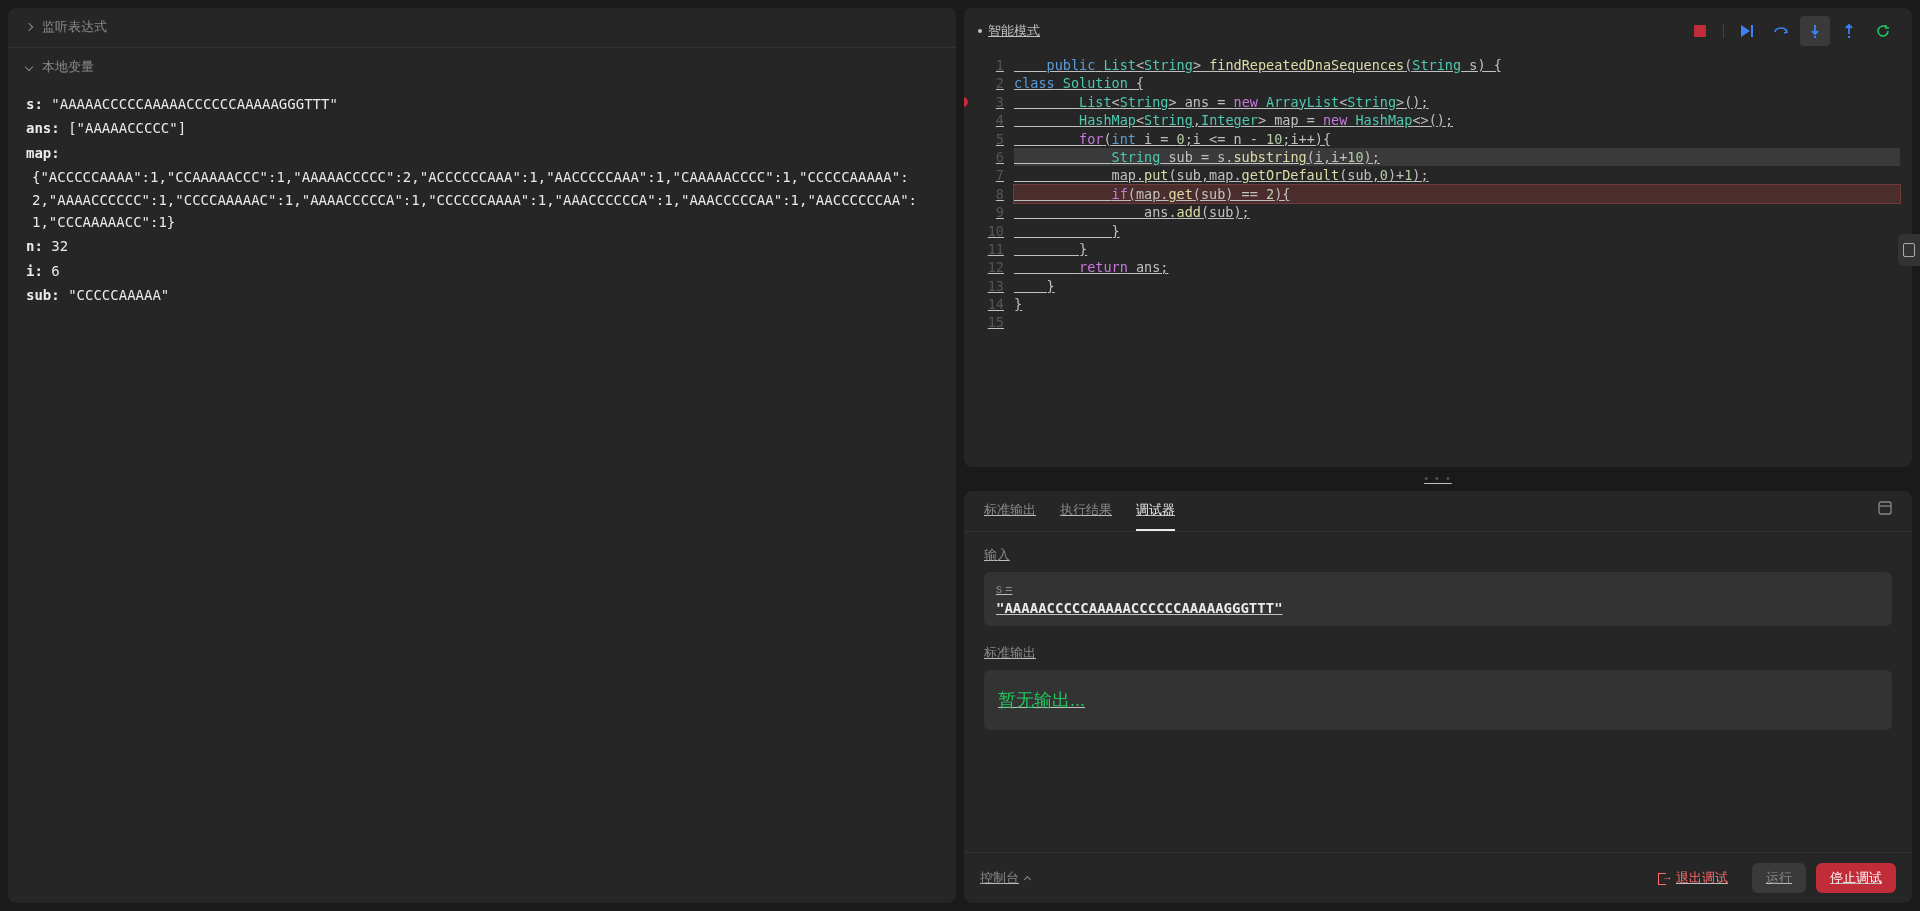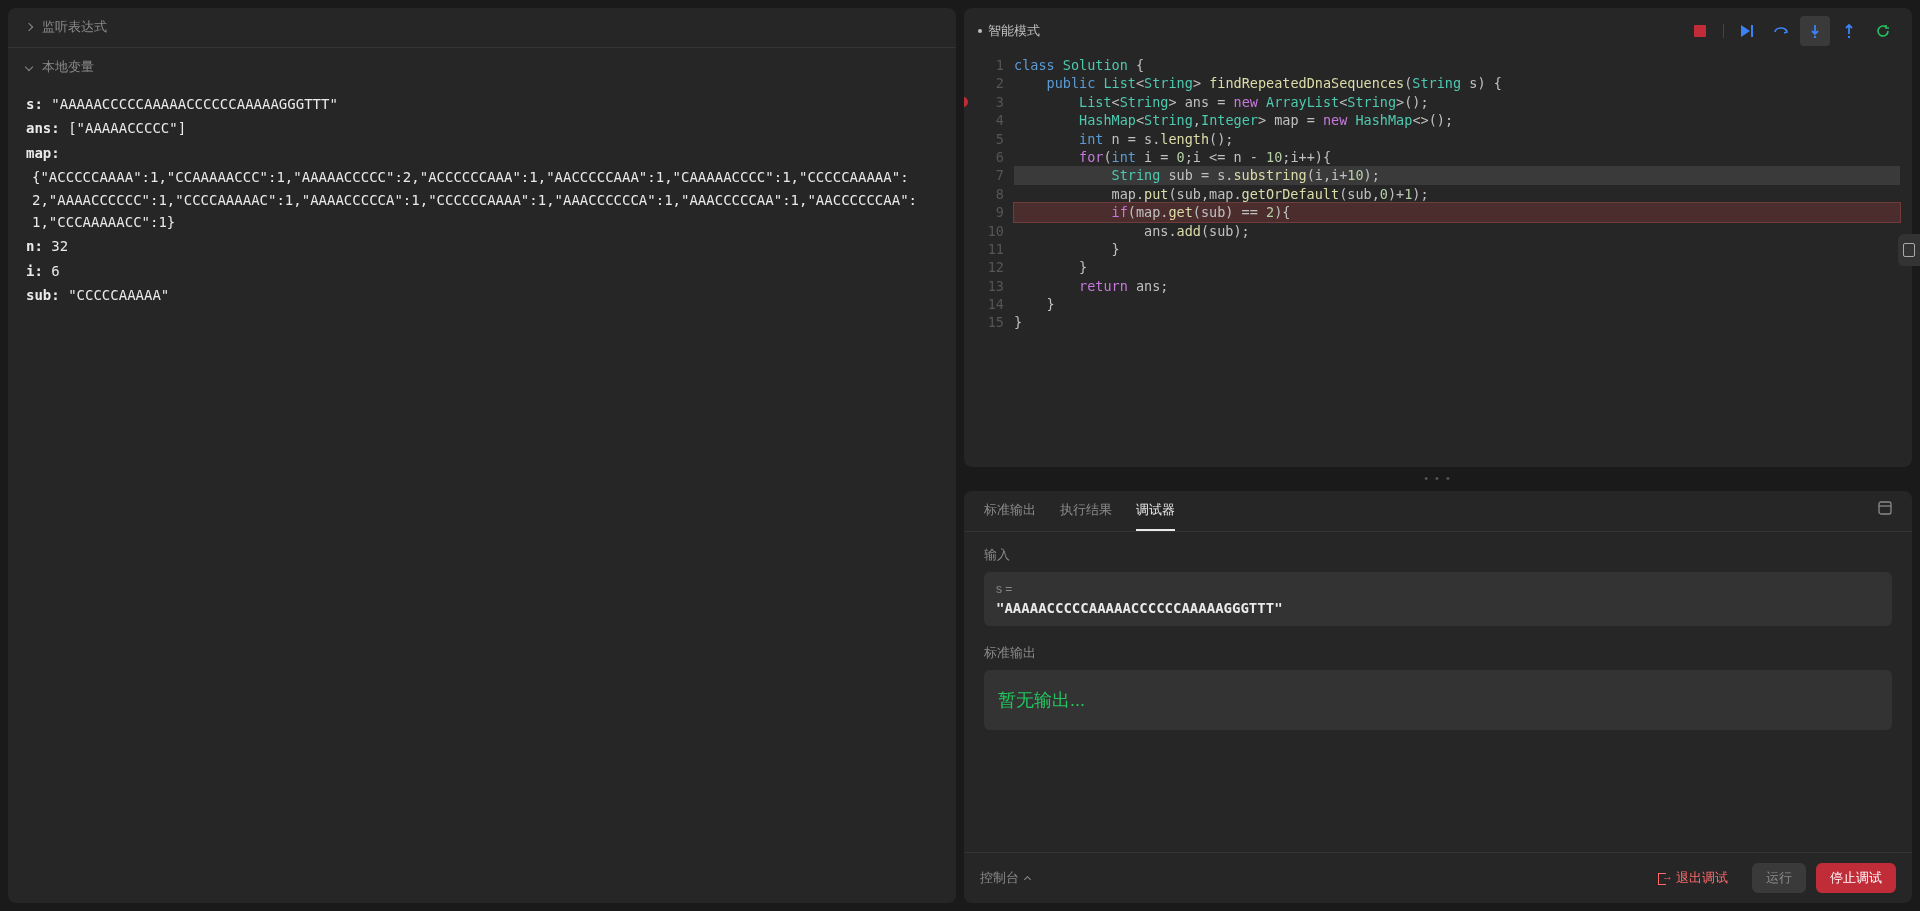--- a/index.html
+++ b/index.html
@@ -1,18 +1,18 @@
 <!DOCTYPE html>
 <html><head>
 <meta charset="utf-8">
 <style>
 * { margin:0; padding:0; box-sizing:border-box; }
 body { background:#1a1a1a; color:#c0c0c0; font-family:-apple-system,BlinkMacSystemFont,"Segoe UI",sans-serif; font-size:13px; height:100vh; overflow:hidden; display:flex; }
 .left-panel { width:50%; background:#262626; border-radius:8px; margin:8px 4px 8px 8px; display:flex; flex-direction:column; overflow:hidden; }
-.right-panel { width:50%; display:flex; flex-direction:column; margin:8px 8px 8px 4px; gap:8px; }
+.right-panel { width:50%; display:flex; flex-direction:column; margin:8px 8px 8px 4px; gap:8px;text-decoration:underline; }
 .editor-section { background:#262626; border-radius:8px; display:flex; flex-direction:column; flex:1; min-height:0; }
 .console-section { background:#262626; border-radius:8px; display:flex; flex-direction:column; height:46%; }
 
 .section-header { padding:10px 18px; display:flex; align-items:center; gap:10px; color:#8a8a8a; font-size:13px; cursor:pointer; border-bottom:1px solid transparent;}
 .chevron { width:6px; height:6px; border-right:1.5px solid #8a8a8a; border-bottom:1.5px solid #8a8a8a; display:inline-block; }
 .chevron.right { transform:rotate(-45deg); }
 .chevron.down { transform:rotate(45deg); }
 
 .vars-body { padding:4px 18px 18px 18px; font-family:Consolas,Monaco,monospace; font-size:14px; line-height:1.6; color:#eaeaea; overflow:auto; }
 .var-name { color:#eaeaea; font-weight:600; }
@@ -147,25 +147,24 @@
           <div class="ln">8</div>
           <div class="ln">9</div>
           <div class="ln">10</div>
           <div class="ln">11</div>
           <div class="ln">12</div>
           <div class="ln">13</div>
           <div class="ln">14</div>
           <div class="ln">15</div>
         </div>
       <div class="code-lines" id="codelines">
+          <div class="code-line">    <span class="tok-kw">public</span> <span class="tok-type">List</span>&lt;<span class="tok-type">String</span>&gt; <span class="tok-fn">findRepeatedDnaSequences</span>(<span class="tok-type">String</span> s) {</div>
           <div class="code-line"><span class="tok-kw">class</span> <span class="tok-type">Solution</span> {</div>
-          <div class="code-line">    <span class="tok-kw">public</span> <span class="tok-type">List</span>&lt;<span class="tok-type">String</span>&gt; <span class="tok-fn">findRepeatedDnaSequences</span>(<span class="tok-type">String</span> s) {</div>
           <div class="code-line">        <span class="tok-type">List</span>&lt;<span class="tok-type">String</span>&gt; ans = <span class="tok-kw2">new</span> <span class="tok-type">ArrayList</span>&lt;<span class="tok-type">String</span>&gt;();</div>
           <div class="code-line">        <span class="tok-type">HashMap</span>&lt;<span class="tok-type">String</span>,<span class="tok-type">Integer</span>&gt; map = <span class="tok-kw2">new</span> <span class="tok-type">HashMap</span>&lt;&gt;();</div>
-          <div class="code-line">        <span class="tok-kw">int</span> n = s.<span class="tok-fn">length</span>();</div>
           <div class="code-line">        <span class="tok-kw2">for</span>(<span class="tok-kw">int</span> i = <span class="tok-num">0</span>;i &lt;= n - <span class="tok-num">10</span>;i++){</div>
           <div class="code-line hl-cur">            <span class="tok-type">String</span> sub = s.<span class="tok-fn">substring</span>(i,i+<span class="tok-num">10</span>);</div>
           <div class="code-line">            map.<span class="tok-fn">put</span>(sub,map.<span class="tok-fn">getOrDefault</span>(sub,<span class="tok-num">0</span>)+<span class="tok-num">1</span>);</div>
           <div class="code-line hl-break">            <span class="tok-kw2">if</span>(map.<span class="tok-fn">get</span>(sub) == <span class="tok-num">2</span>){</div>
           <div class="code-line">                ans.<span class="tok-fn">add</span>(sub);</div>
           <div class="code-line">            }</div>
           <div class="code-line">        }</div>
           <div class="code-line">        <span class="tok-kw2">return</span> ans;</div>
           <div class="code-line">    }</div>
           <div class="code-line">}</div>

